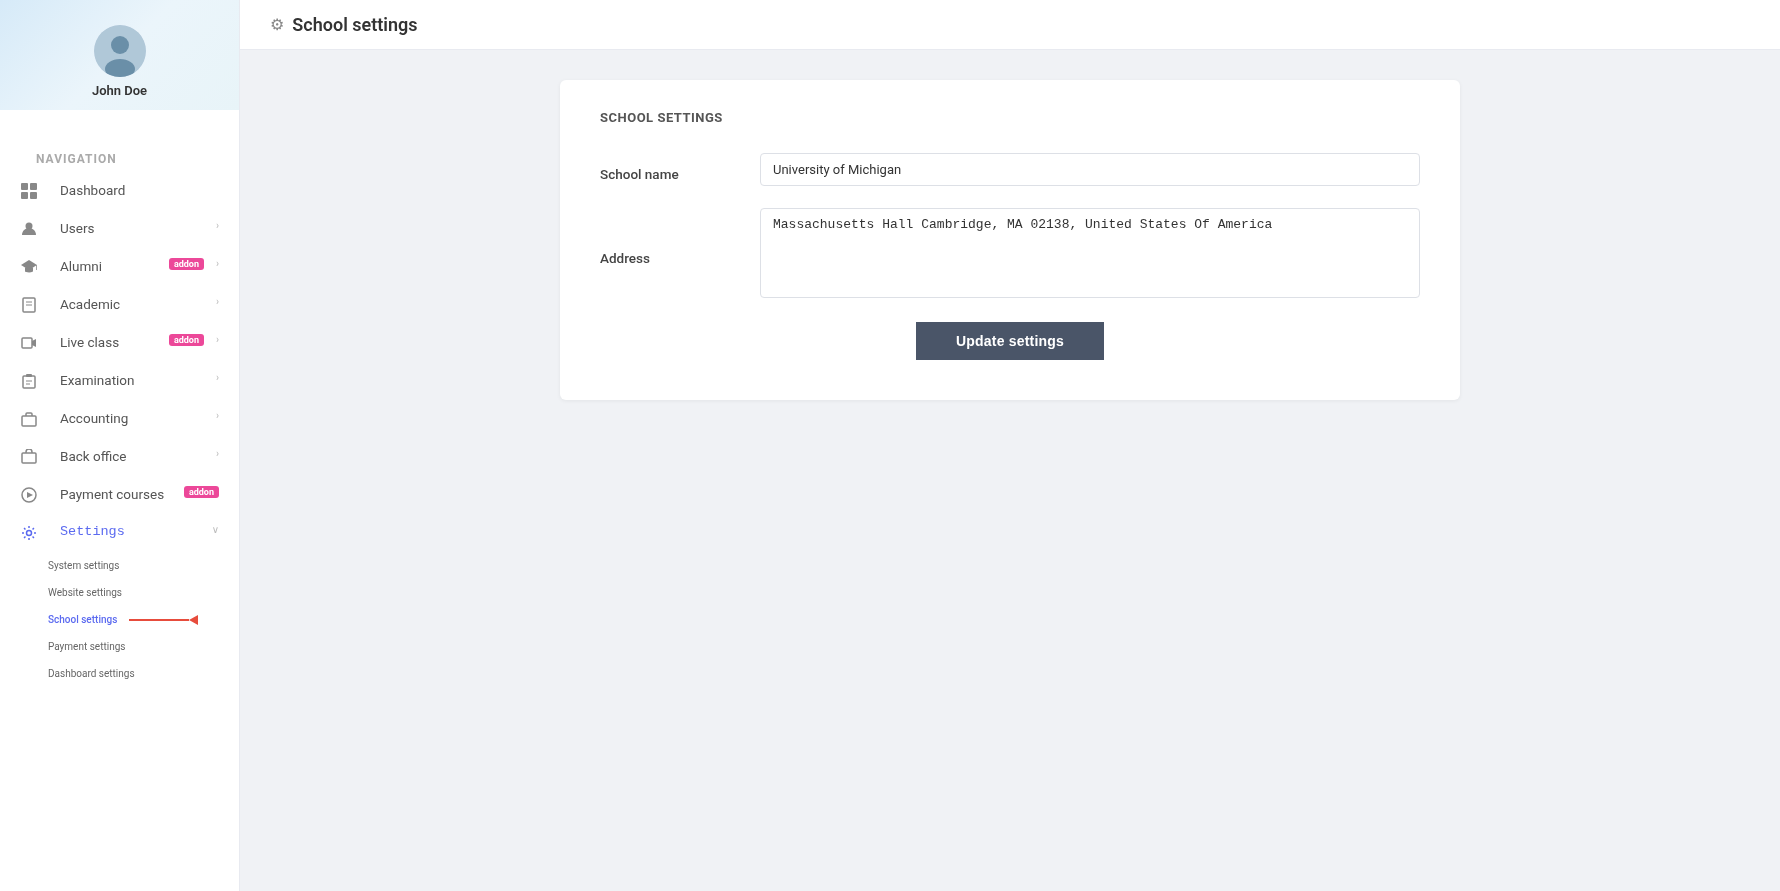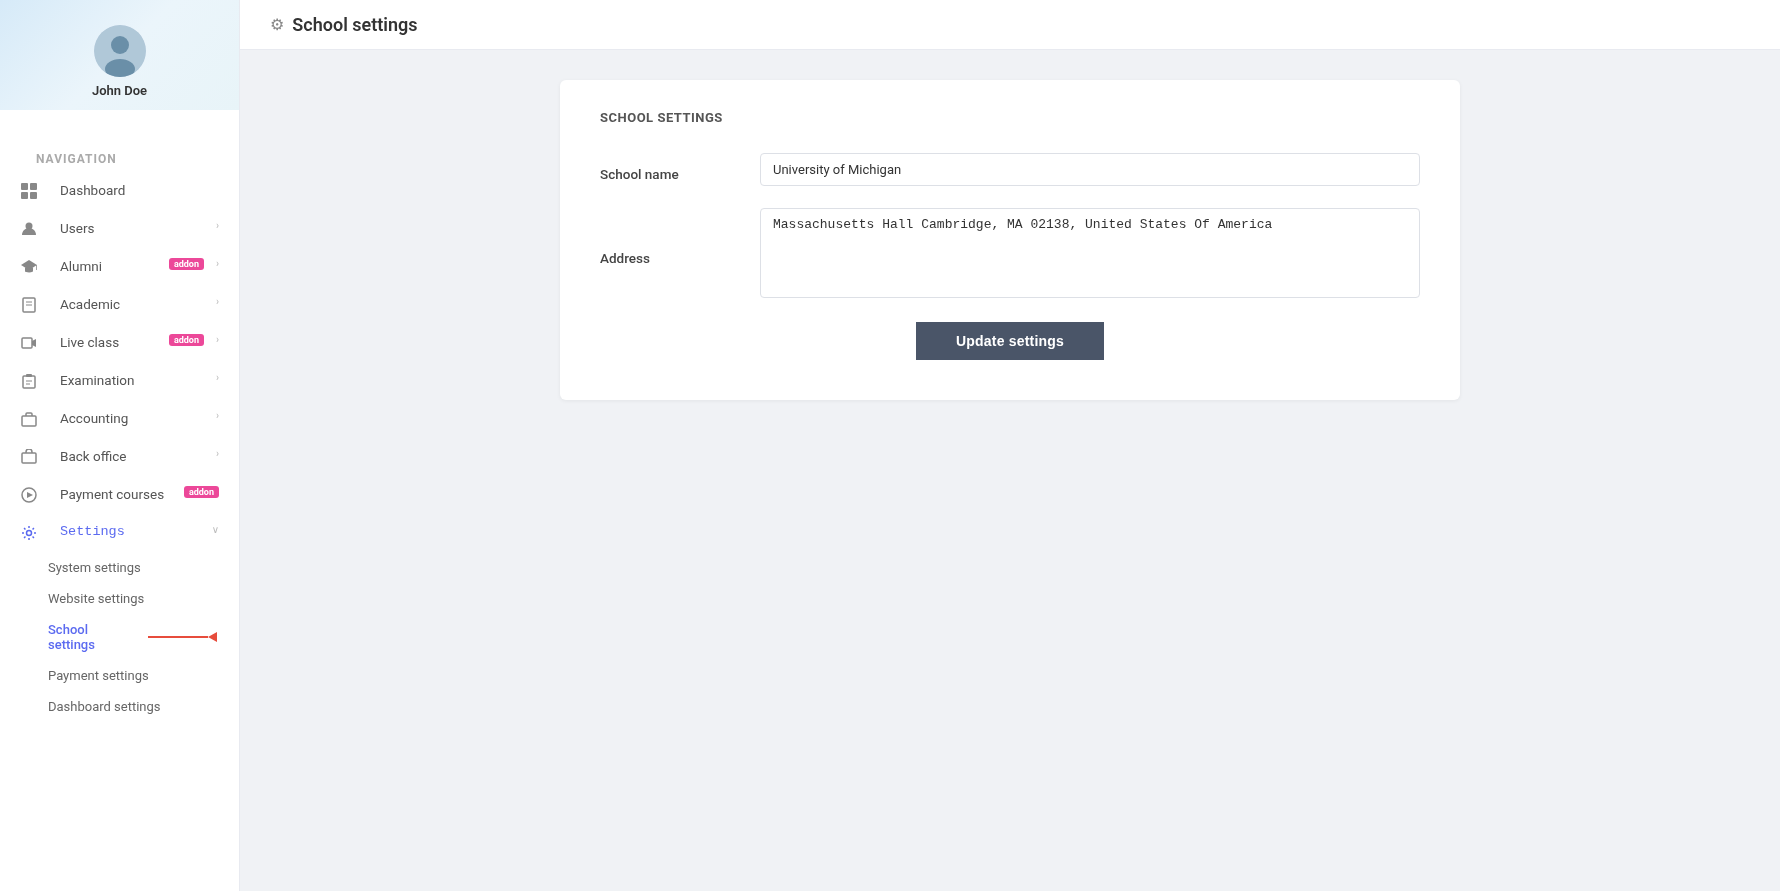--- a/index.html
+++ b/index.html
@@ -97,21 +97,21 @@
       font-weight: 700;
       padding: 1px 5px;
       border-radius: 3px;
       margin-left: 6px;
       text-transform: lowercase;
     }
 
     .sub-nav { background: #fff; }
     .sub-nav-item {
       padding: 8px 20px 8px 48px;
-      font-size: 13px;
+      font-size: 10px;
       color: #666;
       cursor: pointer;
     }
     .sub-nav-item.active { color: #5b6af0; font-weight: 500; }
 
     
     .main {
       flex: 1;
       display: flex;
       flex-direction: column;

